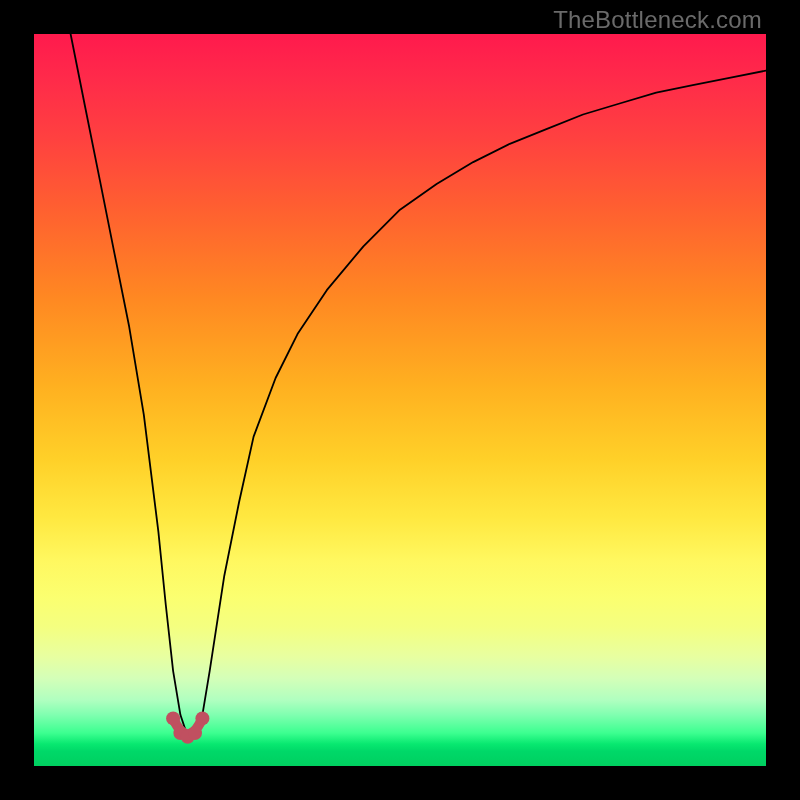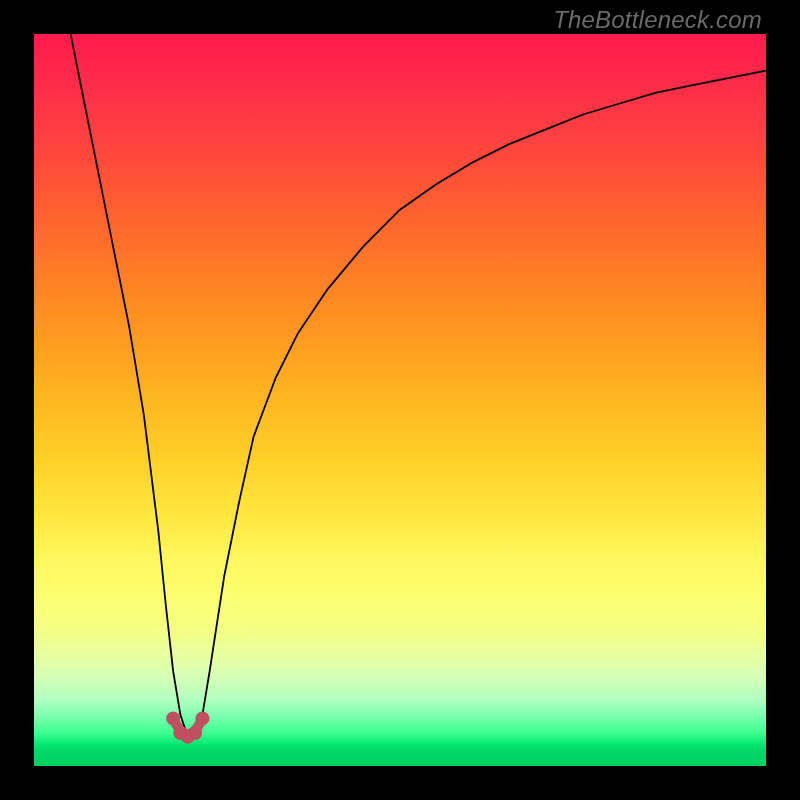--- a/index.html
+++ b/index.html
@@ -2,21 +2,20 @@
 <html><head>
 <meta charset="utf-8">
 <style>
   * { margin: 0; padding: 0; box-sizing: border-box; }
   html, body { width: 800px; height: 800px; overflow: hidden; background: #000; }
   .frame {
     position: relative;
     width: 800px;
     height: 800px;
     background: #000;
-    font-style: italic;
   }
   .plot-area {
     position: absolute;
     left: 34px;
     top: 34px;
     width: 732px;
     height: 732px;
     background: linear-gradient(to bottom,
       #ff1a4d 0%,
       #ff2a4a 6%,

